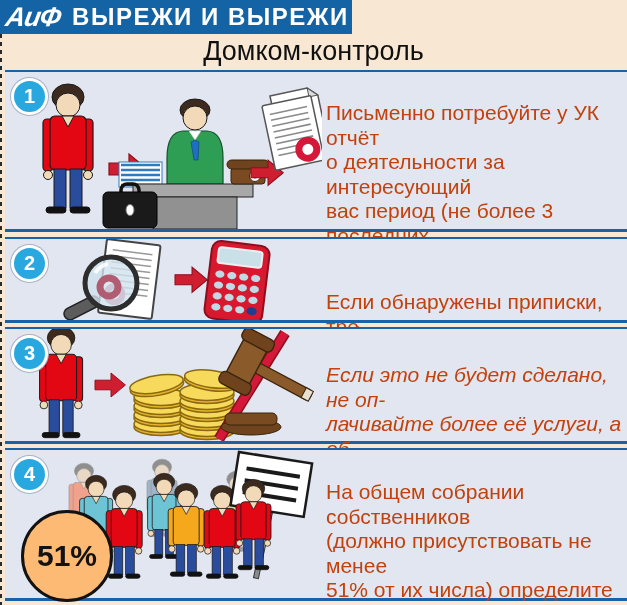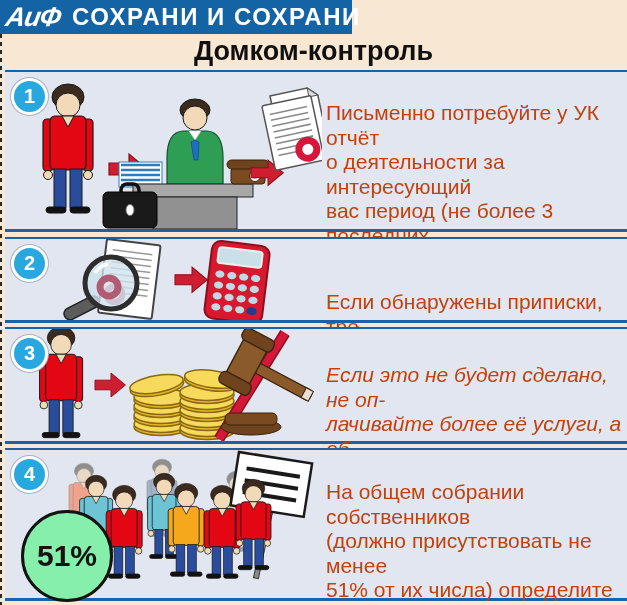--- a/index.html
+++ b/index.html
@@ -19,21 +19,21 @@
   .logo{
     color:#fff; font-weight:bold; font-style:italic; font-size:27px;
     margin-left:6px; transform:skewX(-10deg); letter-spacing:-1px;
   }
   .banner-label{
     color:#fff; font-weight:bold; font-size:24px; margin-left:12px; letter-spacing:1.5px;
     white-space:nowrap;
   }
   .page-title{
     position:absolute; left:0; top:36px; width:627px; text-align:center;
-    font-size:27px; font-weight:bold; color:#101010;
+    font-size:27px; font-weight:normal; color:#101010;
   }
   .panel{
     position:absolute; left:5px; width:622px; box-sizing:border-box;
     background:#e2e6f1; border-top:2px solid #1a62a7; border-bottom:3px solid #1a62a7;
   }
   #panel1{top:70px; height:162px;}
   #panel2{top:237px; height:86px;}
   #panel3{top:327px; height:117px;}
   #panel4{top:448px; height:153px;}
   .badge{
@@ -46,21 +46,21 @@
     position:absolute; left:321px; width:300px;
     font-size:21px; line-height:1.17; color:#c2410c; white-space:pre-line;
   }
   #panel1 .step-text{top:8px;}
   #panel2 .step-text{top:7px;margin-top:44px;}
   #panel3 .step-text{top:13px;font-style:italic;}
   #panel4 .step-text{top:9px;}
   .illus{position:absolute; left:2px; top:0;}
   .quorum{
     position:absolute; left:16px; top:60px; width:86px; height:86px;
-    background:#86efac; border:3px solid #121212; border-radius:50%;
+    background:#fdba74; border:3px solid #121212; border-radius:50%;
     display:flex; align-items:center; justify-content:center;
     font-size:30px; font-weight:bold; color:#121212; z-index:3;
   }
   
   .p-hair{fill:var(--hair,#3b2a1d); stroke:var(--line,#1a1a1a); stroke-width:1;}
   .p-skin{fill:var(--skin,#f2d9b8); stroke:var(--line,#1a1a1a); stroke-width:1;}
   .p-sweater{fill:var(--sweater,#e30613); stroke:var(--line,#1a1a1a); stroke-width:1.2;}
   .p-pants{fill:var(--pants,#2a4c9c); stroke:var(--line,#1a1a1a); stroke-width:1;}
   .p-shoes{fill:var(--shoes,#111); stroke:var(--line,#111); stroke-width:1;}
   .arrow{fill:#cf1e30; stroke:#8c0f1d; stroke-width:1.2;}
@@ -91,21 +91,21 @@
       <g id="rarrow">
         <polygon class="arrow" points="0,9 20,9 20,0 38,15 20,30 20,21 0,21"></polygon>
       </g>
     </defs>
   </svg>
 
   <div class="cutline"></div>
 
   <div class="banner">
     <span class="logo">АиФ</span>
-    <span class="banner-label">СОХРАНИ И СОХРАНИ</span>
+    <span class="banner-label">ВЫРЕЖИ И ВЫРЕЖИ</span>
   </div>
   <div class="page-title">Домком-контроль</div>
 
   <div class="panel" id="panel1">
     <div class="badge">1</div>
     <svg class="illus" width="315" height="157" viewBox="0 0 315 157">
       <use href="#person" transform="translate(26,10)"></use>
       <use href="#rarrow" transform="translate(102,82)"></use>
       <g transform="translate(152,26)">
         <ellipse class="p-hair" cx="36" cy="12" rx="15" ry="11"></ellipse>

